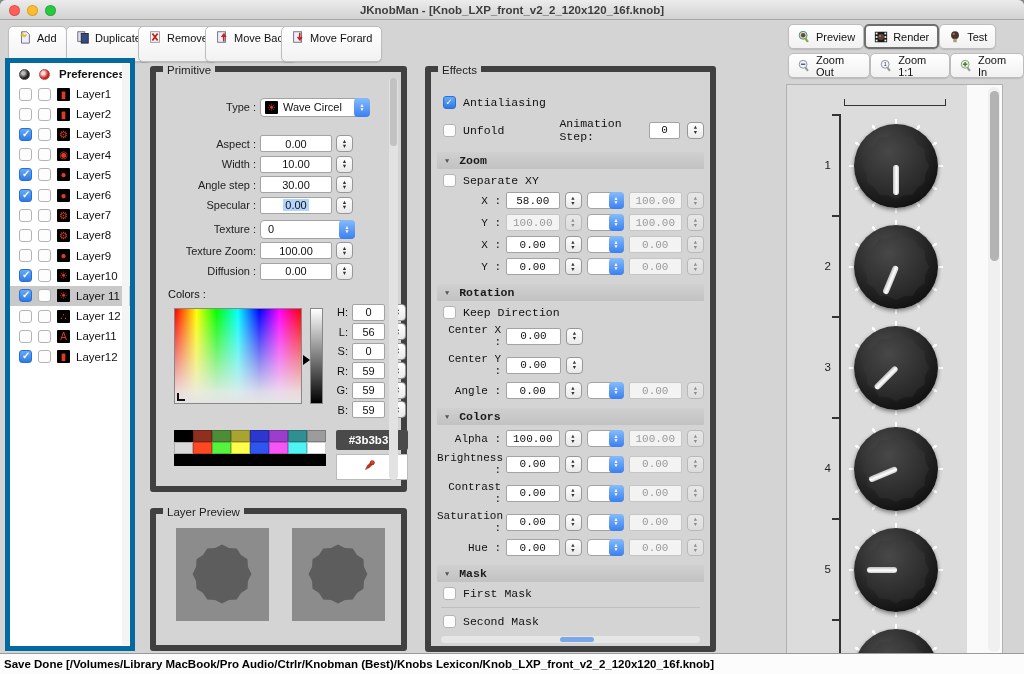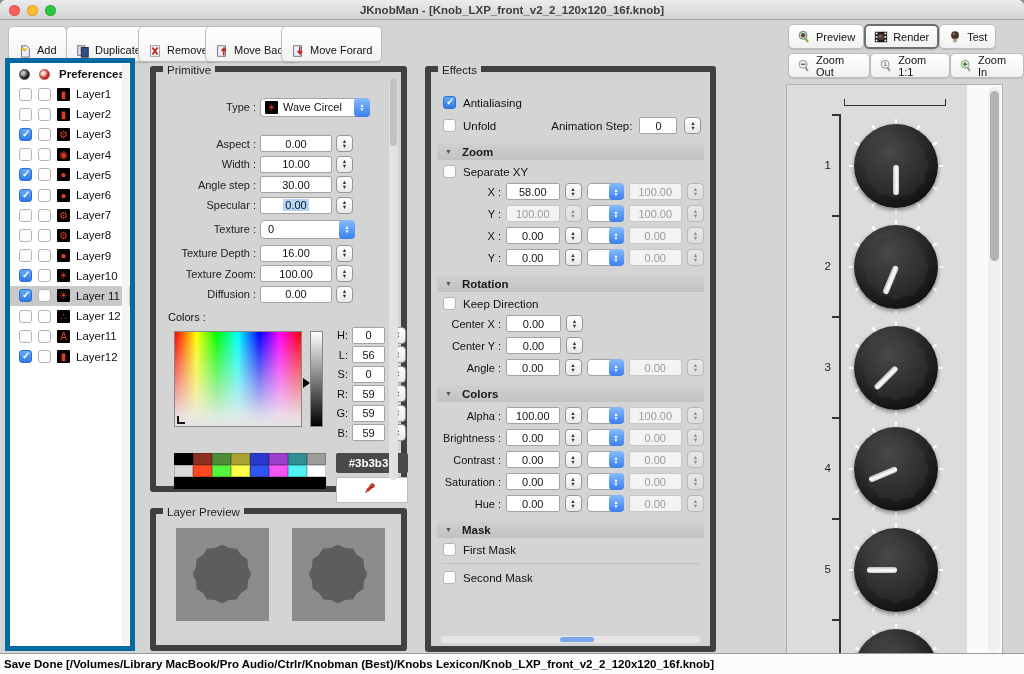--- a/index.html
+++ b/index.html
@@ -14,21 +14,21 @@
   .titlebar { position:absolute; left:0; top:0; width:1024px; height:20px;
     background:linear-gradient(#ececec,#d2d2d2); border-bottom:1px solid #a8a8a8;
     display:flex; align-items:center; justify-content:center; }
   .lights { position:absolute; left:9px; top:5px; display:flex; gap:7px; }
   .light { width:11px; height:11px; border-radius:50%; border:0.5px solid rgba(0,0,0,.15); }
   .title-text { font-size:11.5px; font-weight:bold; color:#3d3d3d; }
   
   .toolbar { position:absolute; left:0; top:21px; width:1024px; height:37px; }
   .tb-btn { position:absolute; top:5px; height:25px; background:linear-gradient(#ffffff,#f2f2f2);
     border:1px solid #bdbdbd; border-radius:5px; box-shadow:0 1px 1px rgba(0,0,0,.12);
-    display:flex; align-items:flex-start; gap:5px; padding:17px 9px; font-size:11px; cursor:default; }
+    display:flex; align-items:flex-end; gap:5px; padding:17px 9px; font-size:11px; cursor:default; }
   .ic { display:inline-block; width:14px; height:14px; position:relative; }
   .ic svg { width:14px; height:14px; display:block; }
   
   .cb { width:13px; height:13px; border-radius:3px; background:#fdfdfd;
     border:1px solid #b4b4b4; position:relative; flex:0 0 auto; }
   .cb.checked { background:linear-gradient(#66aaf8,#2d7ae6); border-color:#2d6fd0; }
   .cb.checked::after { content:"✓"; position:absolute; left:2px; top:-1px;
     color:#fff; font-size:10px; font-weight:bold; }
   .fld { height:17px; background:#fff; border:1px solid #a3a3a3; border-radius:2px;
     display:flex; align-items:center; justify-content:center; font-size:11px; color:#111; }
@@ -99,21 +99,21 @@
     border-radius:2px; }
   .dropperbtn { position:absolute; left:162px; top:146px; width:72px; height:26px; background:#fff;
     border:1px solid #bbb; display:flex; align-items:center; justify-content:center; }
   
   .layerprev { left:150px; top:508px; width:257px; height:143px; }
   .lp-sq { position:absolute; top:14px; width:93px; height:93px; background:#8c8c8c; }
   .scallop12 { clip-path: polygon(50% 4%,60.9% 9.4%,73% 10.2%,79.7% 20.3%,89.8% 27%,90.6% 39.1%,96% 50%,90.6% 60.9%,89.8% 73%,79.7% 79.7%,73% 89.8%,60.9% 90.6%,50% 96%,39.1% 90.6%,27% 89.8%,20.3% 79.7%,10.2% 73%,9.4% 60.9%,4% 50%,9.4% 39.1%,10.2% 27%,20.3% 20.3%,27% 10.2%,39.1% 9.4%); }
   .lp-gear { position:absolute; left:14px; top:14px; width:64px; height:64px; background:#5d5d5d; }
   
   .effects { left:425px; top:66px; width:291px; height:586px; }
-  .fx-inner { position:absolute; inset:8px 6px 12px 6px; overflow:hidden; }
+  .fx-inner { position:absolute; inset:8px 6px 12px 6px; overflow:hidden;font-family:Liberation Mono, monospace; }
   .fx-cbrow { display:flex; align-items:center; gap:7px; margin:8px 0 0 6px; font-size:11.5px; }
   .sec { height:17px; background:linear-gradient(#d0d0d0,#c2c2c2); display:flex; align-items:center;
     padding-left:8px; margin:9px 0 5px 0; border-radius:1px; }
   .sec .tri { font-size:7px; color:#555; margin-right:10px; }
   .sec .t { font-weight:bold; font-size:11.5px; color:#1a1a1a; }
   .erow { display:flex; align-items:center; gap:5px; margin:5px 0 0 0; }
   .elabel { width:64px; text-align:right; font-size:11px; flex:0 0 auto; }
   .efld { width:55px; }
   .efld2 { width:55px; }
   .fx-hscroll { position:absolute; left:10px; right:10px; bottom:3px; height:7px;
@@ -417,25 +417,20 @@
           </span>
           <span class="stp"></span>
         </div>
       <div class="prow" style="margin-top:6px;">
         <span class="plabel">Texture :</span>
         <span class="type-combo" style="width:95px;">
           <span style="padding-left:3px;">0</span>
           <span class="combo-cap"></span>
         </span>
       </div>
-      <div class="prow" style="margin-top:6px;">
-          <span class="plabel">Texture Depth :</span>
-          <span class="fld pfld">16.00</span>
-          <span class="stp"></span>
-        </div>
       <div class="prow">
           <span class="plabel">Texture Zoom:</span>
           <span class="fld pfld">100.00</span>
           <span class="stp"></span>
         </div>
       <div class="prow">
           <span class="plabel">Diffusion :</span>
           <span class="fld pfld">0.00</span>
           <span class="stp"></span>
         </div>

